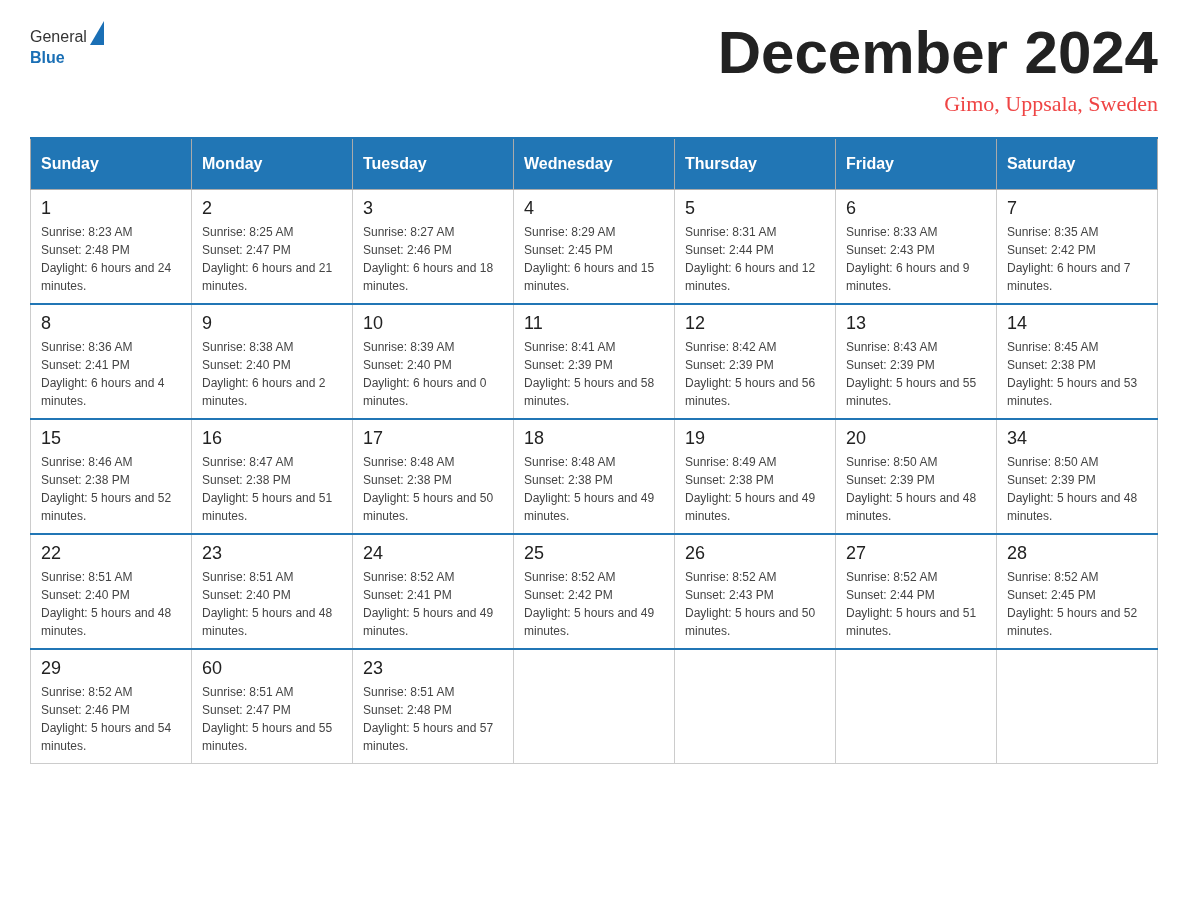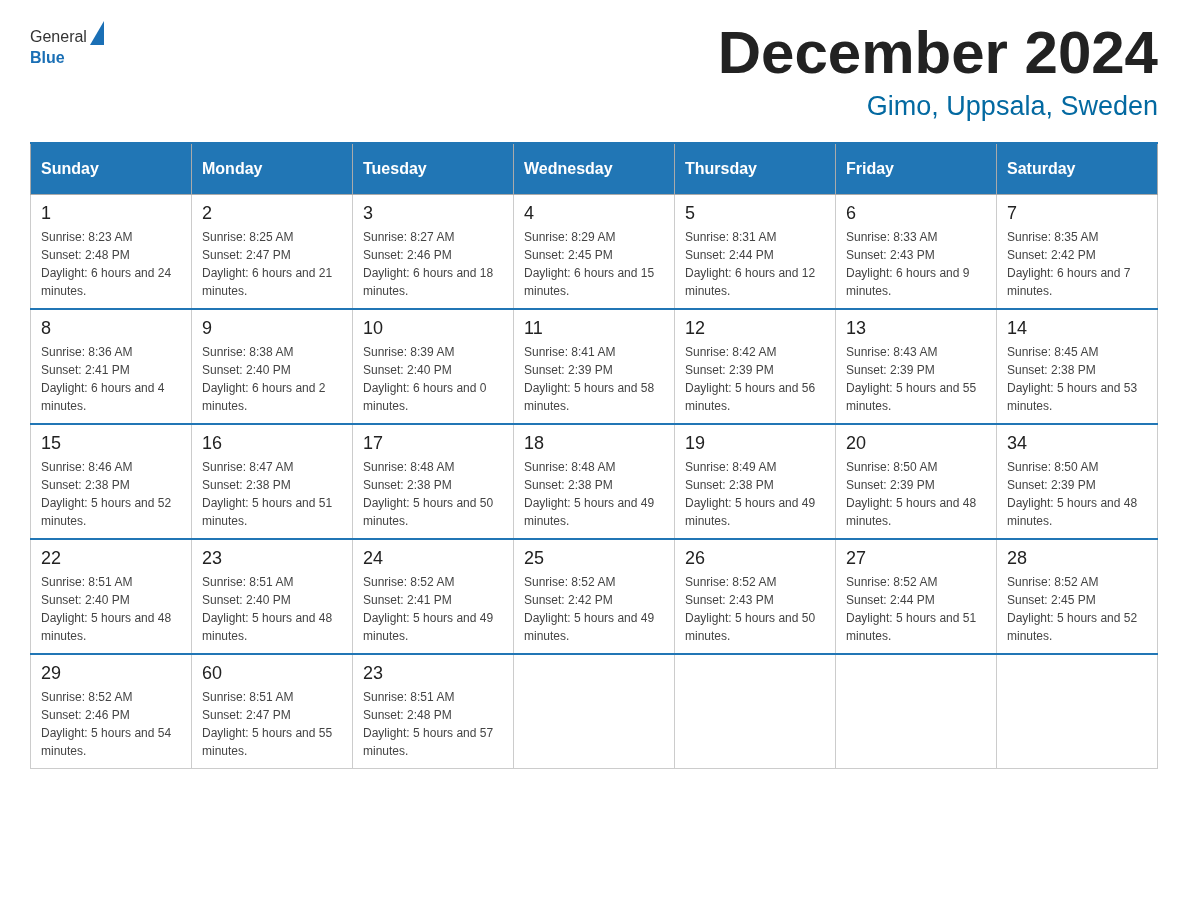--- a/index.html
+++ b/index.html
@@ -56,23 +56,24 @@
     }
 
     .calendar-title {
       font-size: 60px;
       font-weight: bold;
       color: #222;
       line-height: 1.1;
     }
 
     .calendar-subtitle {
-      font-size: 27px;
-      color: #0369a1;
+      font-size: 22px;
+      color: #ef4444;
       margin-top: 5px;
+      font-family: Liberation Serif, serif;
     }
 
     .calendar-table {
       width: 100%;
       border-collapse: collapse;
       border: 1px solid #aaa;
     }
 
     .calendar-table th {
       background-color: #2176b5;

